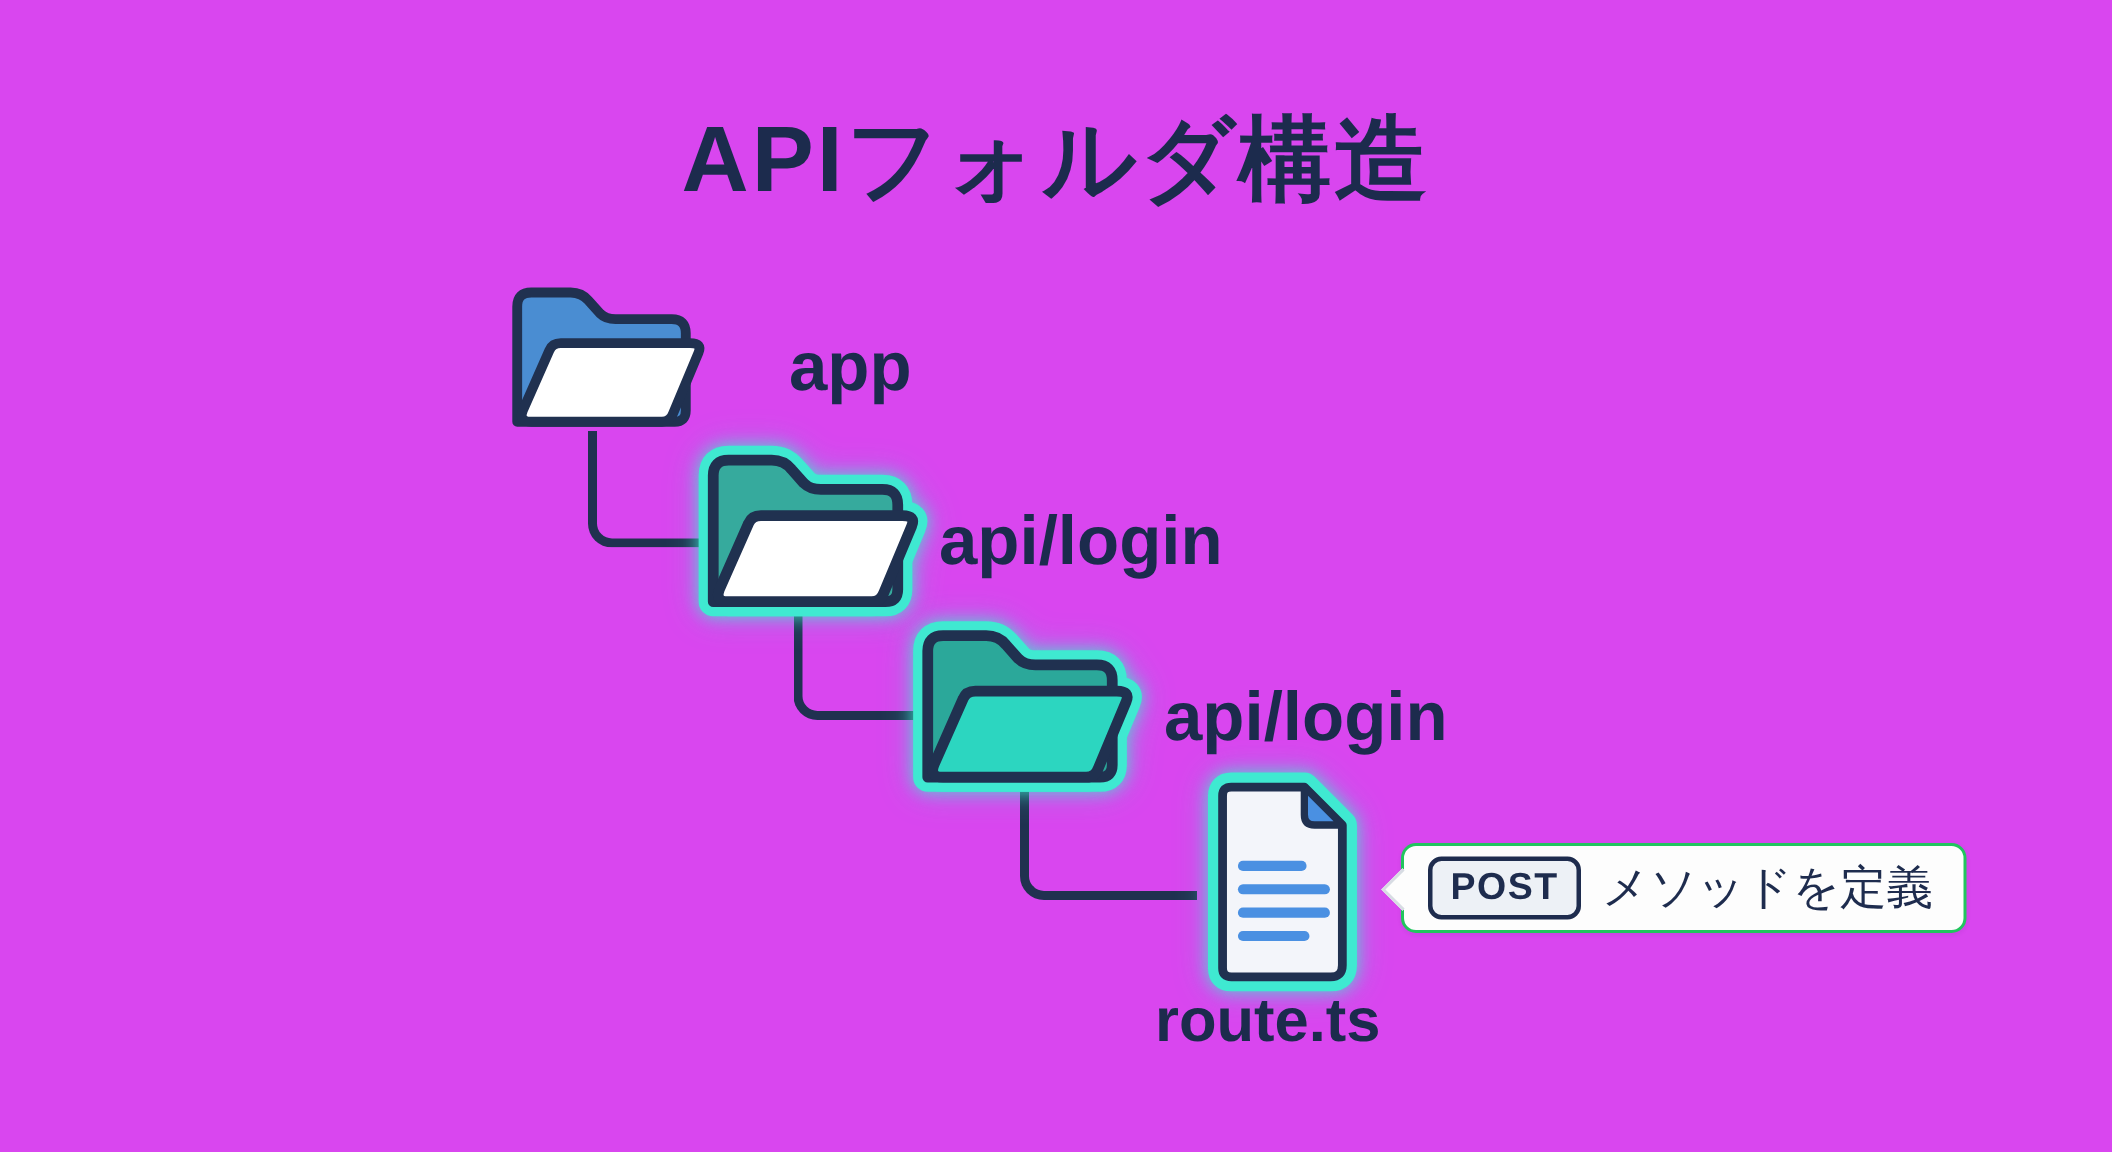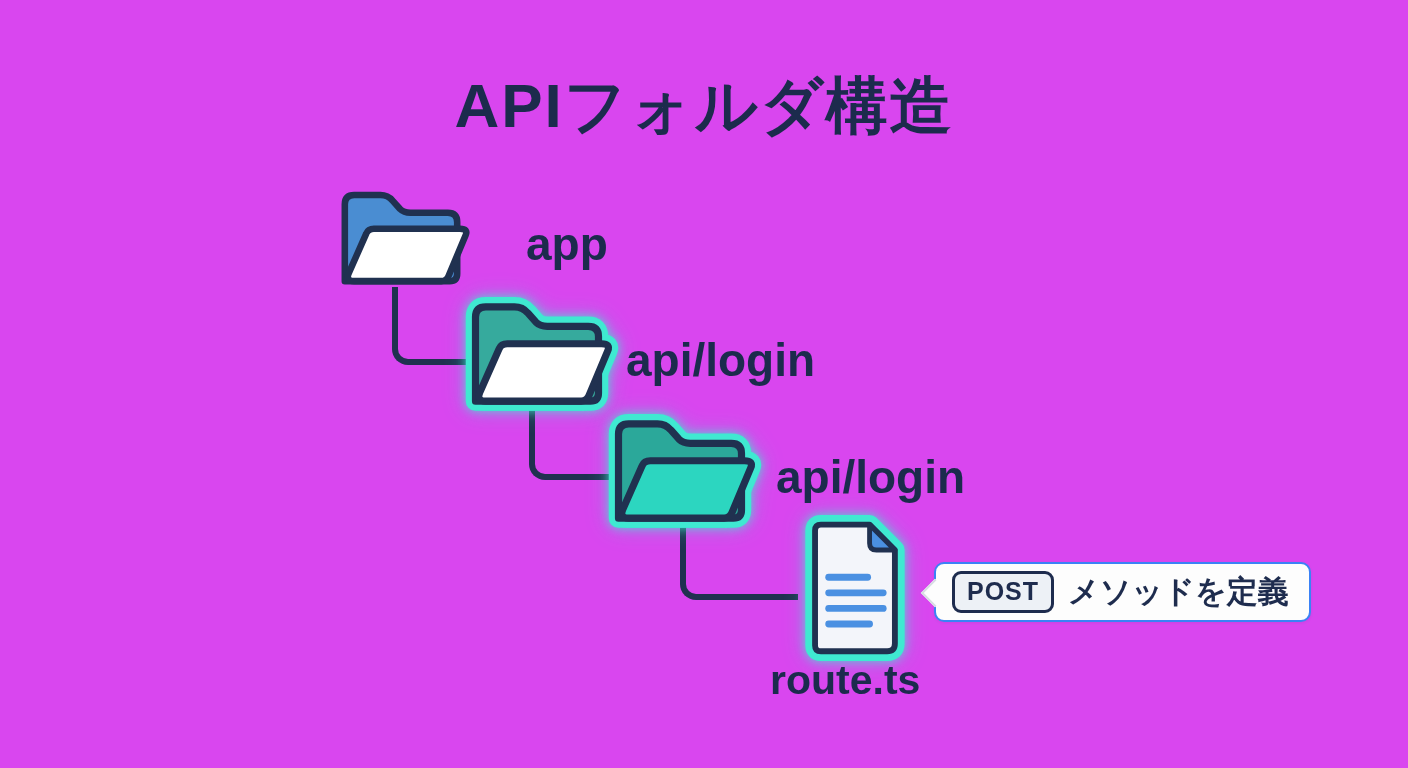--- a/index.html
+++ b/index.html
@@ -47,21 +47,21 @@
   }
   .callout{
     position:absolute;
     left:934px;top:562px;
     height:56px;
     display:flex;
     align-items:center;
     gap:14px;
     padding:0 20px 0 16px;
     background:#fdfdfd;
-    border:2px solid #3b82f6;
+    border:2px solid #22c55e;
     border-radius:10px;
     box-shadow:0 1px 3px rgba(30,45,75,.08);
     text-align:right;
   }
   .callout-arrow{
     position:absolute;
     left:-11px;top:50%;
     width:18px;height:18px;
     margin-top:-9px;
     background:#fdfdfd;
@@ -76,21 +76,21 @@
     border-radius:9px;
     background:#edf1f6;
     font-size:25px;
     font-weight:bold;
     letter-spacing:1px;
     color:#1e2c4e;
     line-height:1;
   }
   .callout-text{
     font-size:31px;
-    font-weight:bold;
+    font-weight:normal;
     color:#1e2c4e;
     white-space:nowrap;
   }
 </style>
 </head>
 <body>
 
 <div class="canvas">
 
   <div class="page-title">APIフォルダ構造</div>

